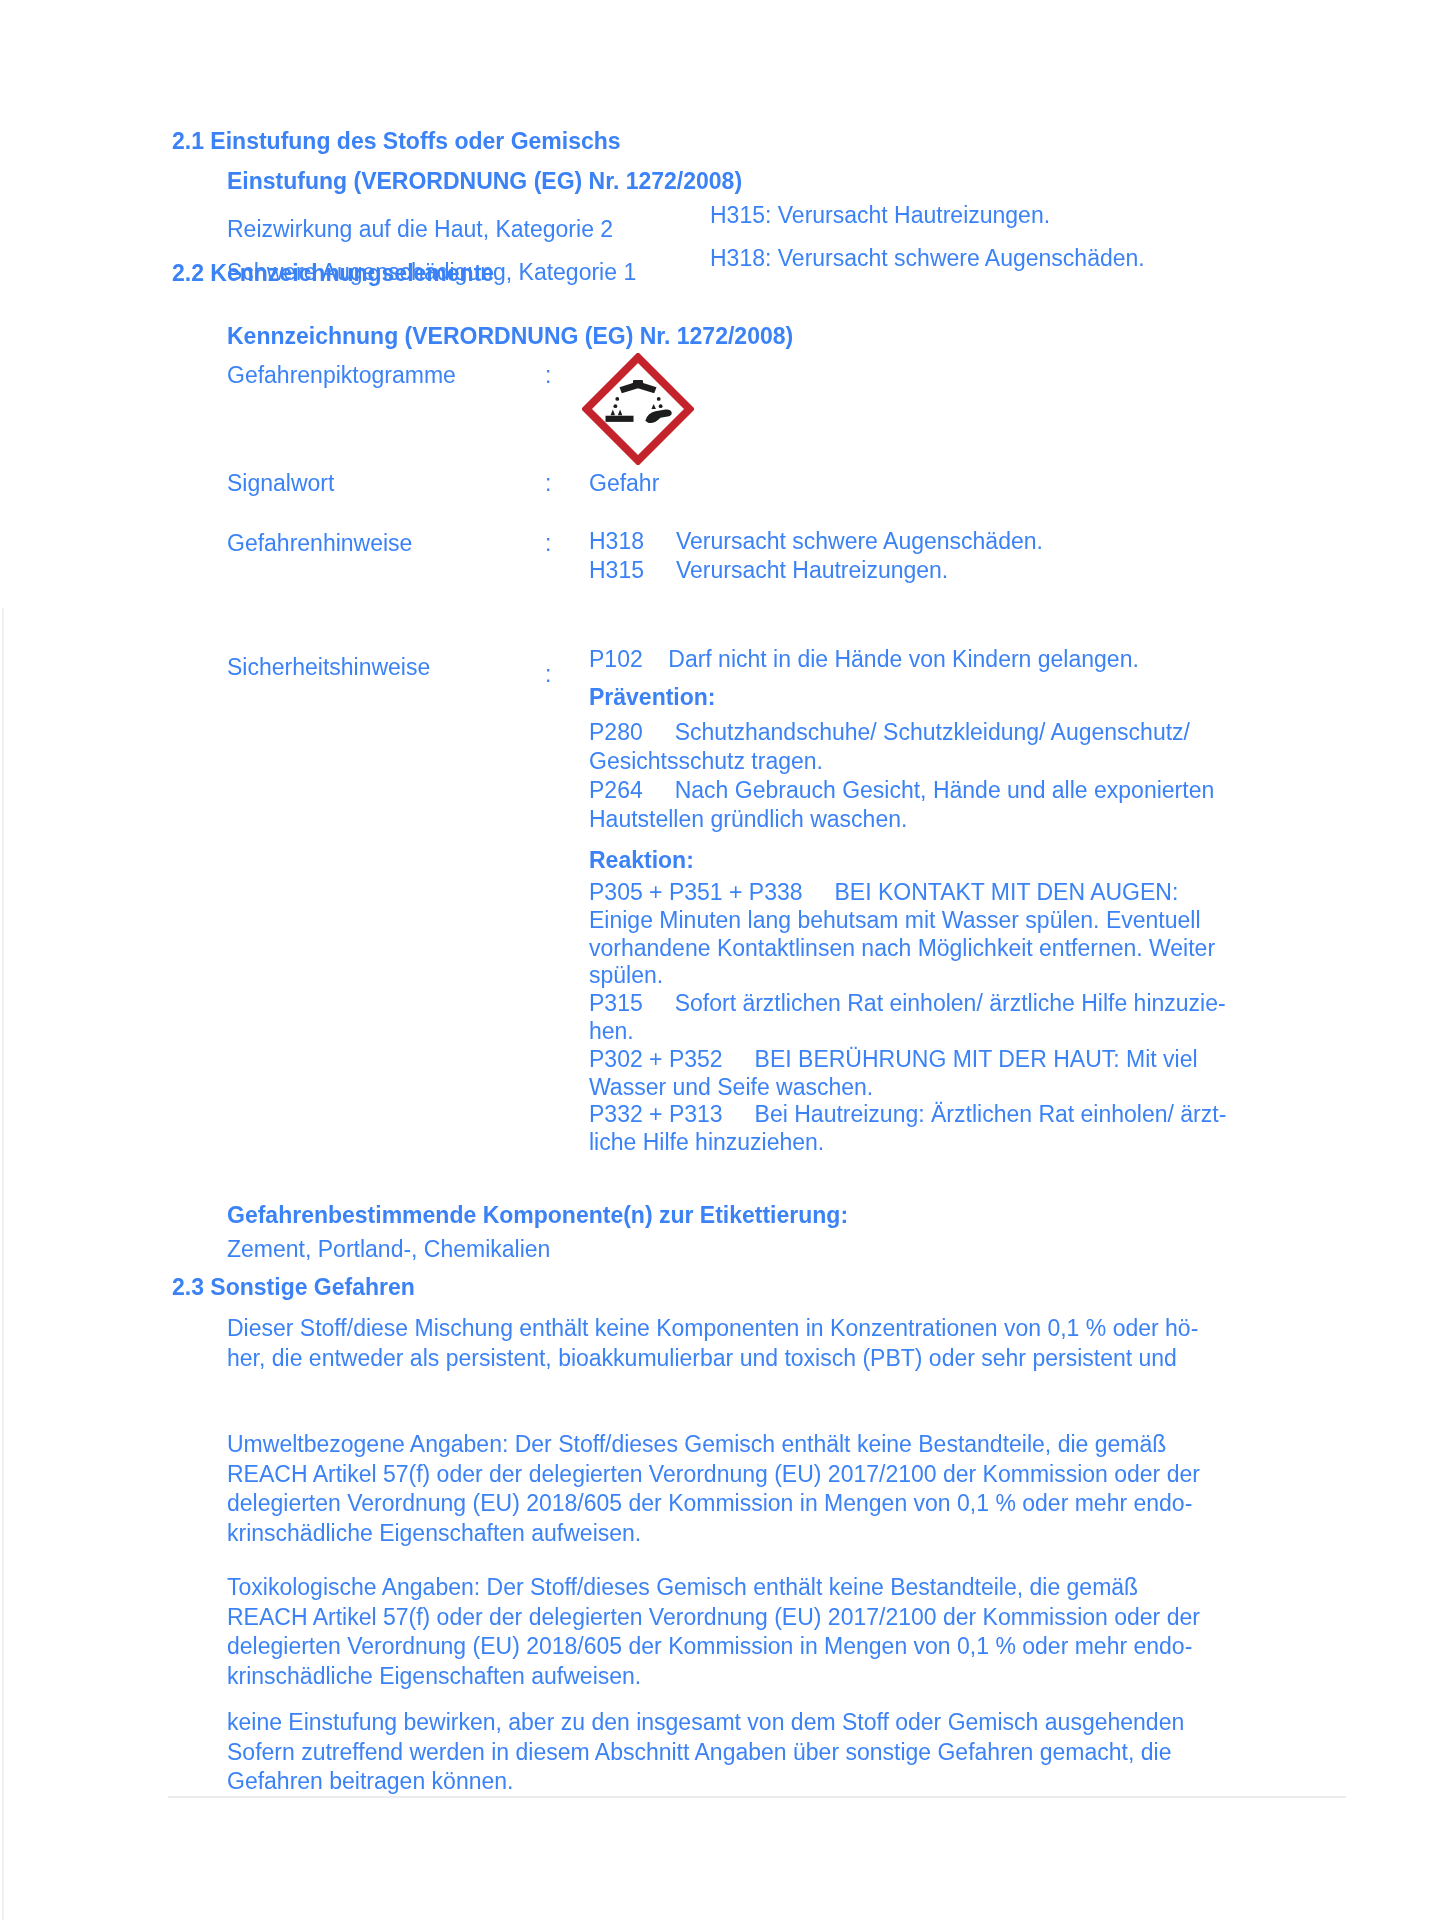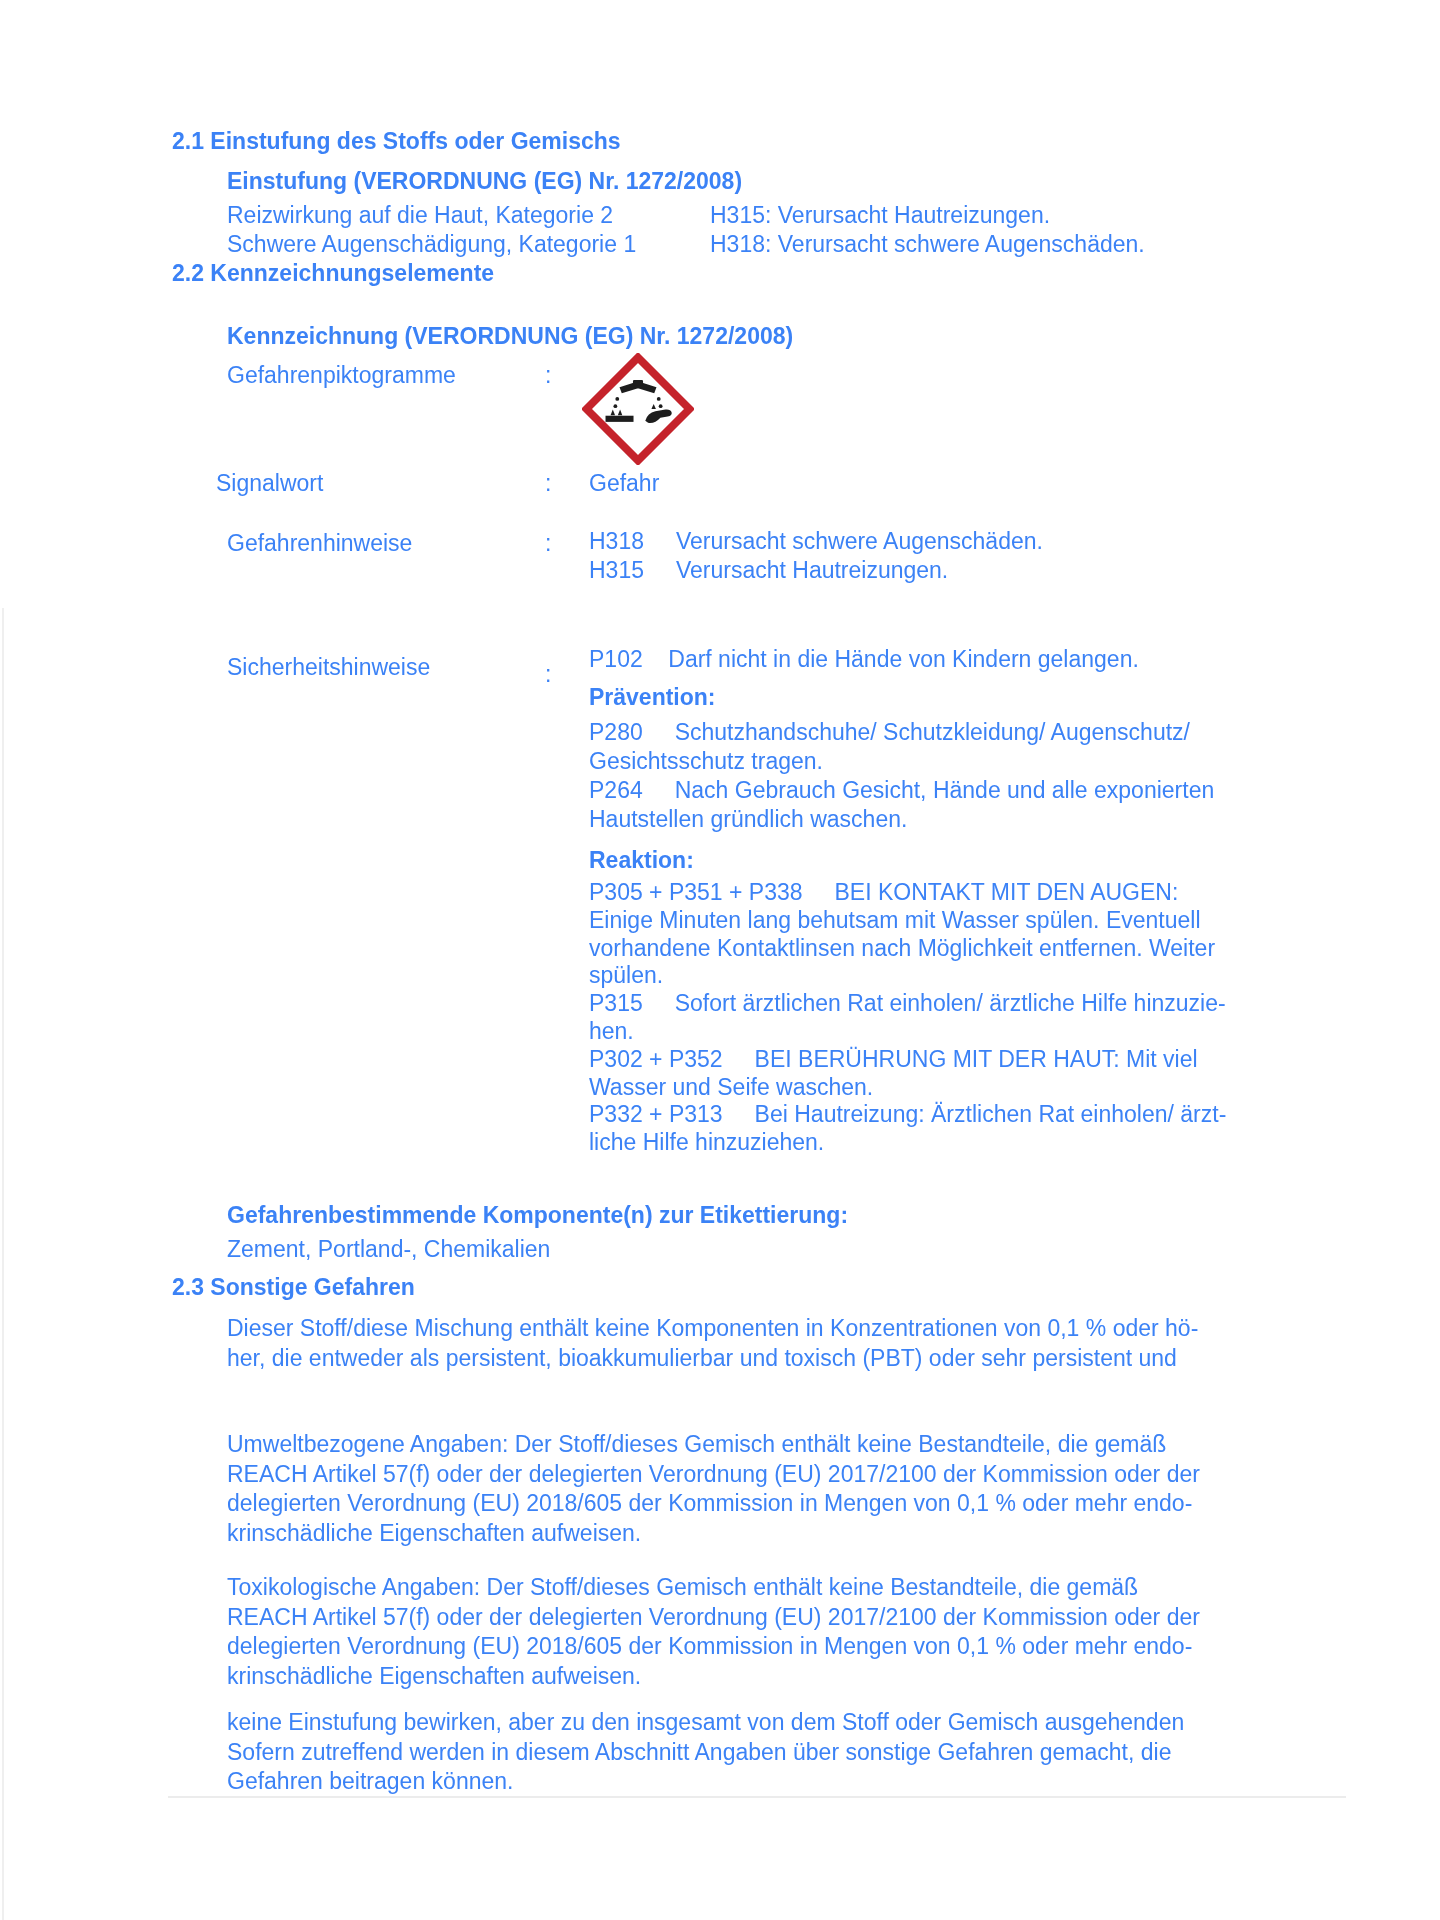--- a/index.html
+++ b/index.html
@@ -5,21 +5,21 @@
   html,body{margin:0;padding:0;background:#ffffff;}
   .page{
     position:relative;width:1440px;height:1920px;background:#ffffff;overflow:hidden;
     font-family:Liberation Sans, sans-serif;font-size:23px;color:#3b82f6;
   }
   .abs{position:absolute;}
   .t{white-space:pre;line-height:30px;}
   .b{font-weight:bold;}
   .lines div{white-space:pre;}
   .crow{display:flex;}
-  .crow .c1{display:inline-block;width:483px;flex:0 0 483px;}
+  .crow .c1{display:inline-block;width:483px;flex:0 0 483px;margin-top:14px;}
   .hairline-v{background:#efefef;}
   .divider-h{background:#ececec;}
 </style>
 </head>
 <body>
 
 <div class="page">
 
   <div class="abs t b" style="left:172px;top:126px">2.1 Einstufung des Stoffs oder Gemischs</div>
   <div class="abs t b" style="left:227px;top:166px">Einstufung (VERORDNUNG (EG) Nr. 1272/2008)</div>
@@ -51,21 +51,21 @@
       <circle cx="68.5" cy="41" r="1.7"></circle>
       <circle cx="70.2" cy="47.5" r="1.7"></circle>
       <polygon points="25.5,55.5 27.5,50.5 29.5,55.5"></polygon>
       <polygon points="32,55.5 34,50.5 36,55.5"></polygon>
       <rect x="21" y="56" width="25" height="5.5"></rect>
       <polygon points="62,50 64,45.5 66,50"></polygon>
       <path d="M56.5,60.5 q2,-7 9,-8.5 l9,-1.5 q4.5,-0.5 5.5,2.5 q0.8,3 -3.5,3.8 l-6.5,1 q-5,5.5 -11,4.5 z"></path>
     </g>
   </svg>
 
-  <div class="abs t" style="left:216px;top:468px">Signalwort</div>
+  <div class="abs t" style="left:227px;top:468px">Signalwort</div>
   <div class="abs t" style="left:545px;top:468px">:</div>
   <div class="abs t" style="left:589px;top:468px">Gefahr</div>
 
   <div class="abs t" style="left:227px;top:528px">Gefahrenhinweise</div>
   <div class="abs t" style="left:545px;top:528px">:</div>
   <div class="abs lines" style="left:589px;top:527px;line-height:29px">
       <div>H318     Verursacht schwere Augenschäden.</div>
       <div>H315     Verursacht Hautreizungen.</div>
     </div>
 

